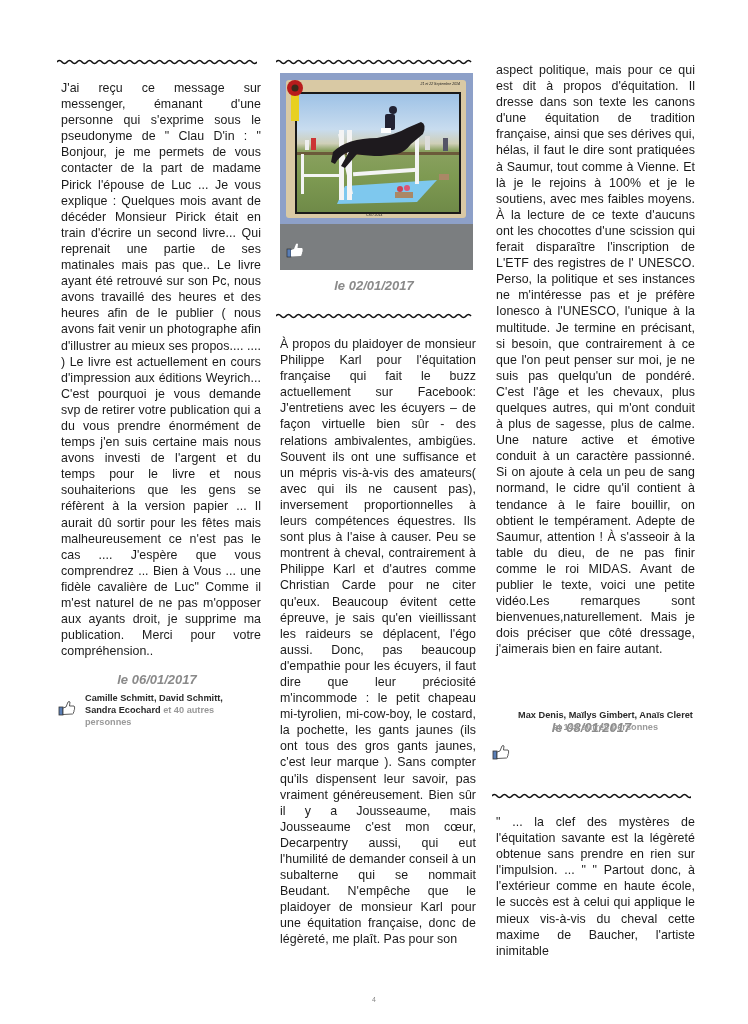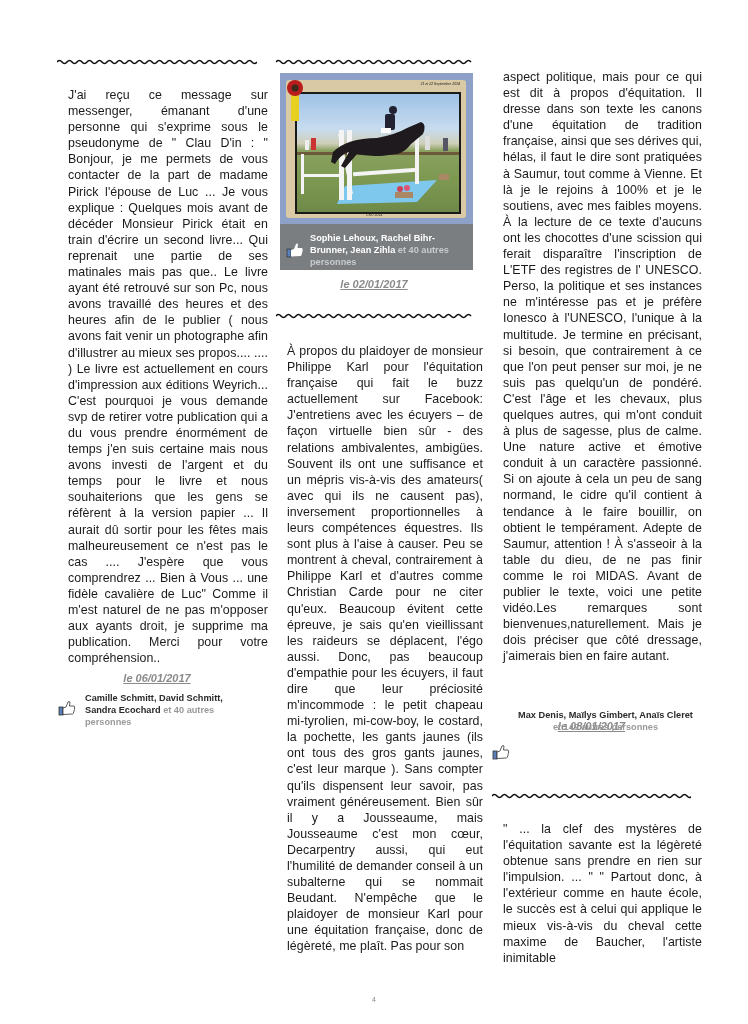--- a/index.html
+++ b/index.html
@@ -1,23 +1,23 @@
 <!DOCTYPE html>
 <html><head>
   <meta charset="utf-8">
   <style>
     html, body { margin: 0; padding: 0; background: #ffffff; }
     body { width: 748px; height: 1024px; position: relative; overflow: hidden;
       font-family: "Liberation Sans", "DejaVu Sans", sans-serif; color: #1a1a1a; }
     .wave { position: absolute; height: 8px; display: block; }
     .wave svg { display: block; }
     .para { position: absolute; font-size: 12.4px; line-height: 16.1px;
-      text-align: justify; margin: 11px; letter-spacing: 0.05px; }
-    .date { position: absolute; font-size: 11px; font-style: italic; font-weight: bold;
-      color: #8a8a8a; text-align: center; text-decoration: underline; }
+      text-align: justify; margin: 4px; letter-spacing: 0.05px; }
+    .date { position: absolute; font-size: 13px; font-style: italic; font-weight: bold;
+      color: #8a8a8a; text-align: center; }
     .likes { position: absolute; font-size: 9.2px; line-height: 12px; }
     .likes .names { font-weight: bold; color: #2a2a2a; }
     .likes .rest { color: #9a9a9a; font-weight: bold; }
     .thumb { position: absolute; }
     .photo-frame { position: absolute; left: 280px; top: 73px; width: 193px; height: 151px;
       background: #8da0c8; }
     .photo-mat { position: absolute; left: 6px; top: 7px; width: 180px; height: 138px;
       background: #d9c9a4; border-radius: 3px; }
     .photo-img { position: absolute; left: 9px; top: 12px; width: 162px; height: 118px;
       background: linear-gradient(#9ec2e6 0%, #c8dcef 30%, #cfcfb8 42%, #8aa160 48%, #7e9a52 70%, #6f8a48 100%);
@@ -106,24 +106,20 @@
   </svg>
 </div>
 
 <div class="like-bar">
   <span class="thumb" style="left:6px; top:18px;">
     <svg width="18" height="16" viewBox="0 0 18 16">
         <rect x="1" y="7" width="4" height="8" fill="#5a7fb8" stroke="#222" stroke-width="0.6"></rect>
         <path d="M5 8 L8 7 L10 2 Q11 1 12 2 L11.5 6 L16 6 Q17 7 16.5 8 Q17 9.5 16 10 Q16.5 11.5 15.5 12 Q16 13.5 14.5 14 L5 14.5 Z" fill="#ffffff"></path>
       </svg>
   </span>
-  <div class="likes">
-    <span class="names">Sophie Lehoux, Rachel Bihr-Brunner, Jean Zihla</span>
-    <span class="rest">et 40 autres personnes</span>
-  </div>
 </div>
 
 <div class="date" style="left:276px; top:278px; width:196px;">le 02/01/2017</div>
 
 <div class="wave" style="left:276px; top:312px; width:196px;">
   <svg width="196" height="8" viewBox="0 0 196 8">
       <path d="M0 4 q2.5 -3 5 0 t5 0 t5 0 t5 0 t5 0 t5 0 t5 0 t5 0 t5 0 t5 0 t5 0 t5 0 t5 0 t5 0 t5 0 t5 0 t5 0 t5 0 t5 0 t5 0 t5 0 t5 0 t5 0 t5 0 t5 0 t5 0 t5 0 t5 0 t5 0 t5 0 t5 0 t5 0 t5 0 t5 0 t5 0 t5 0 t5 0 t5 0 t5 0" fill="none" stroke="#111" stroke-width="1.6"></path>
     </svg>
 </div>
 

